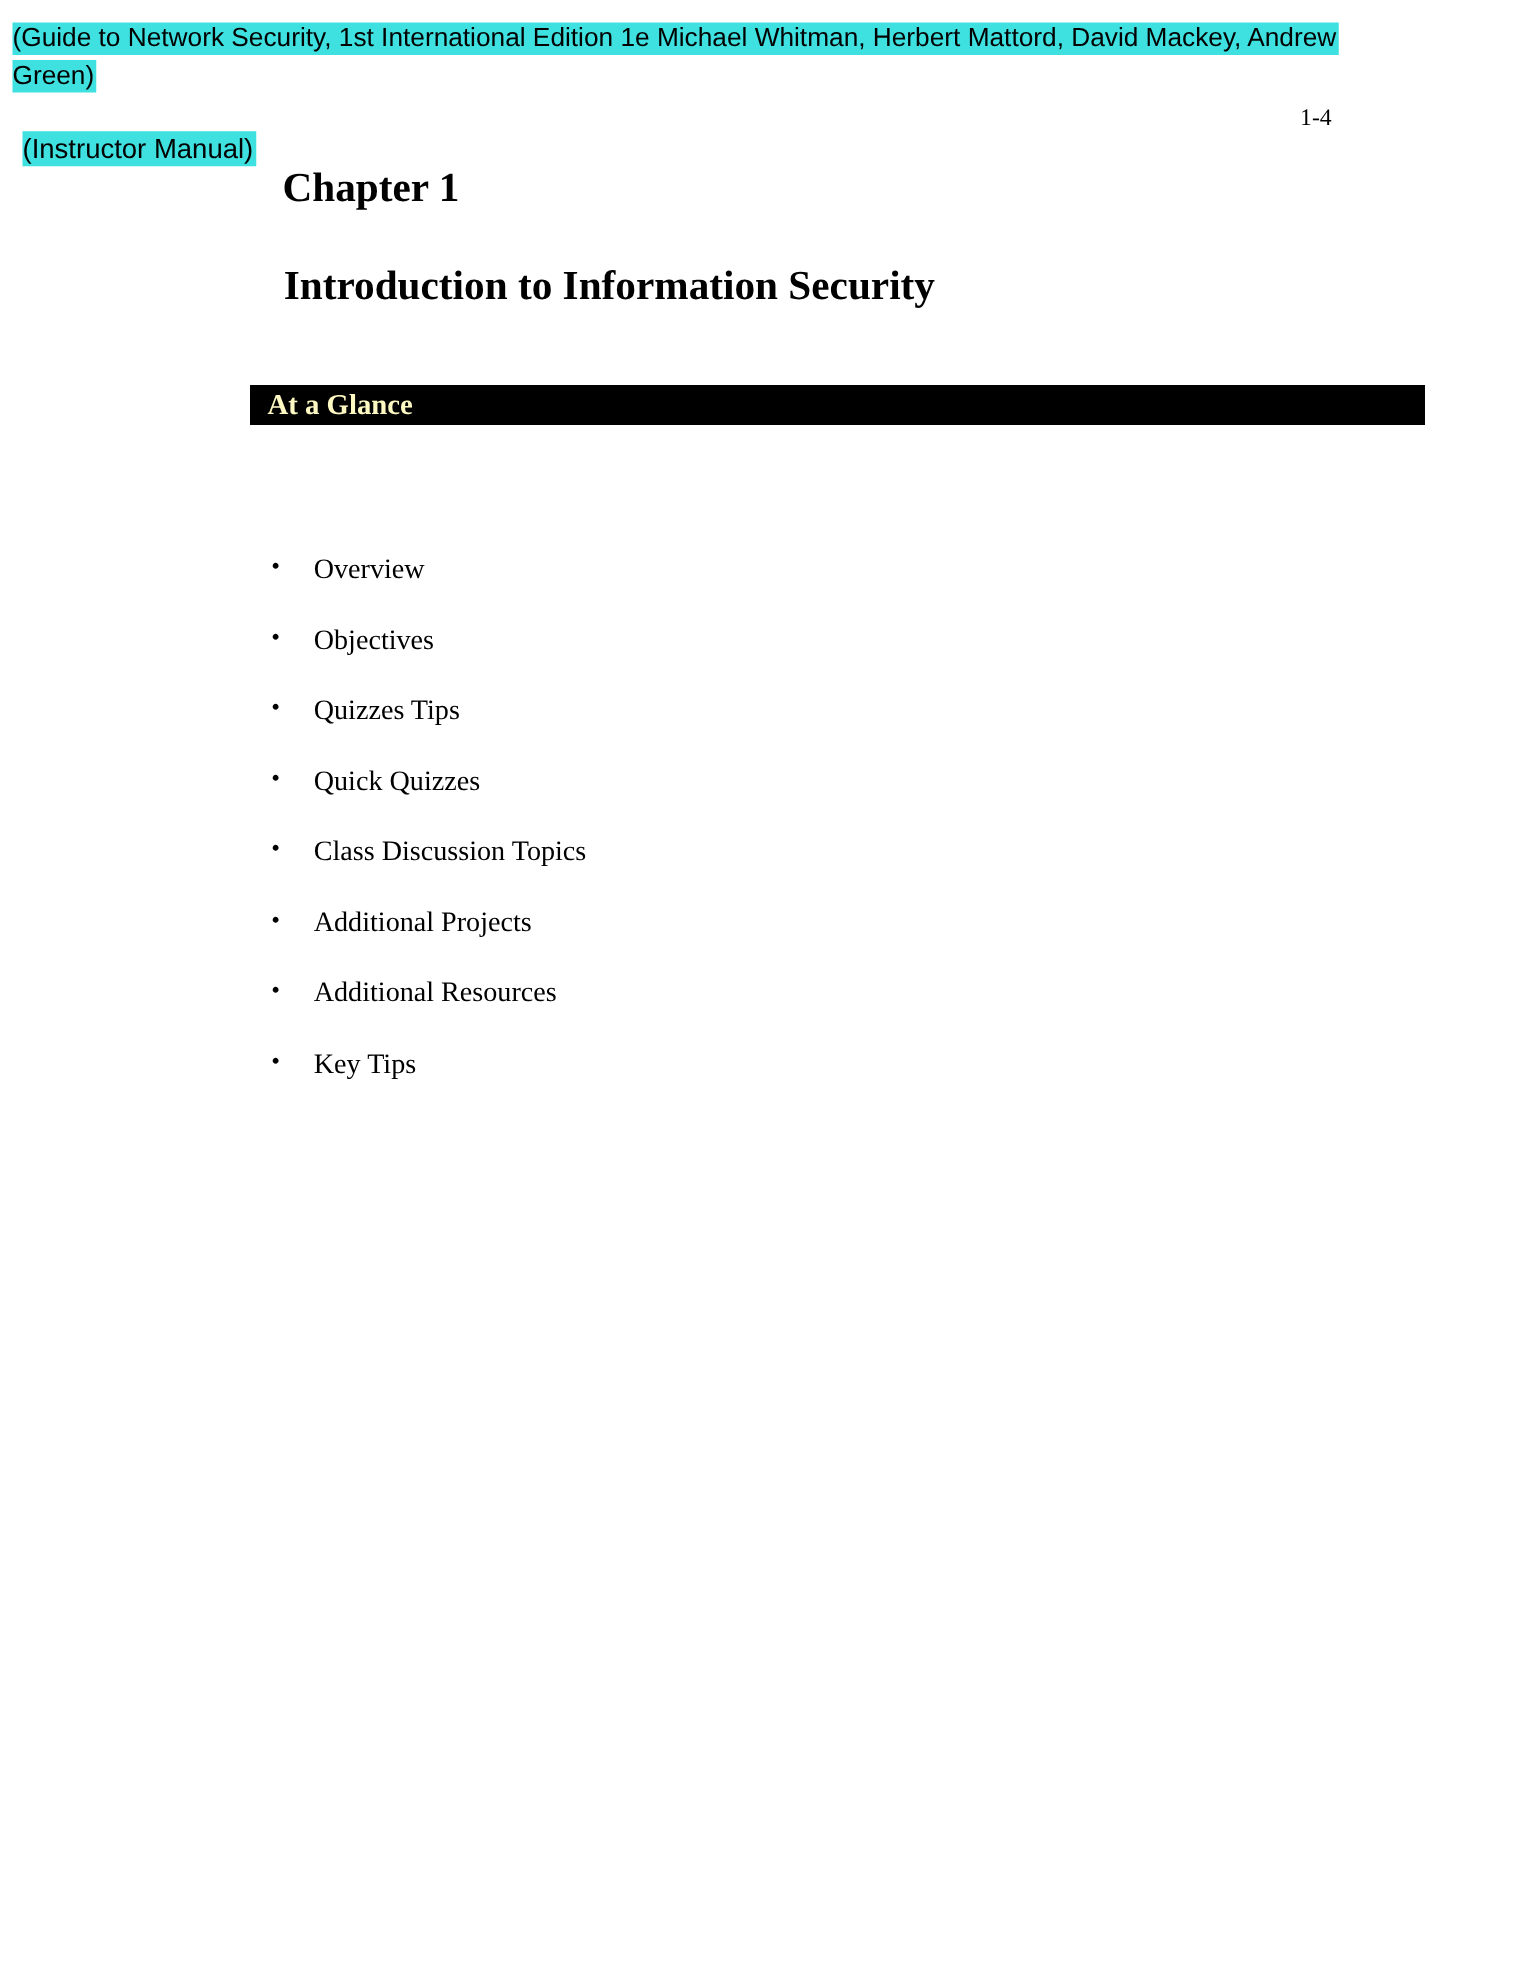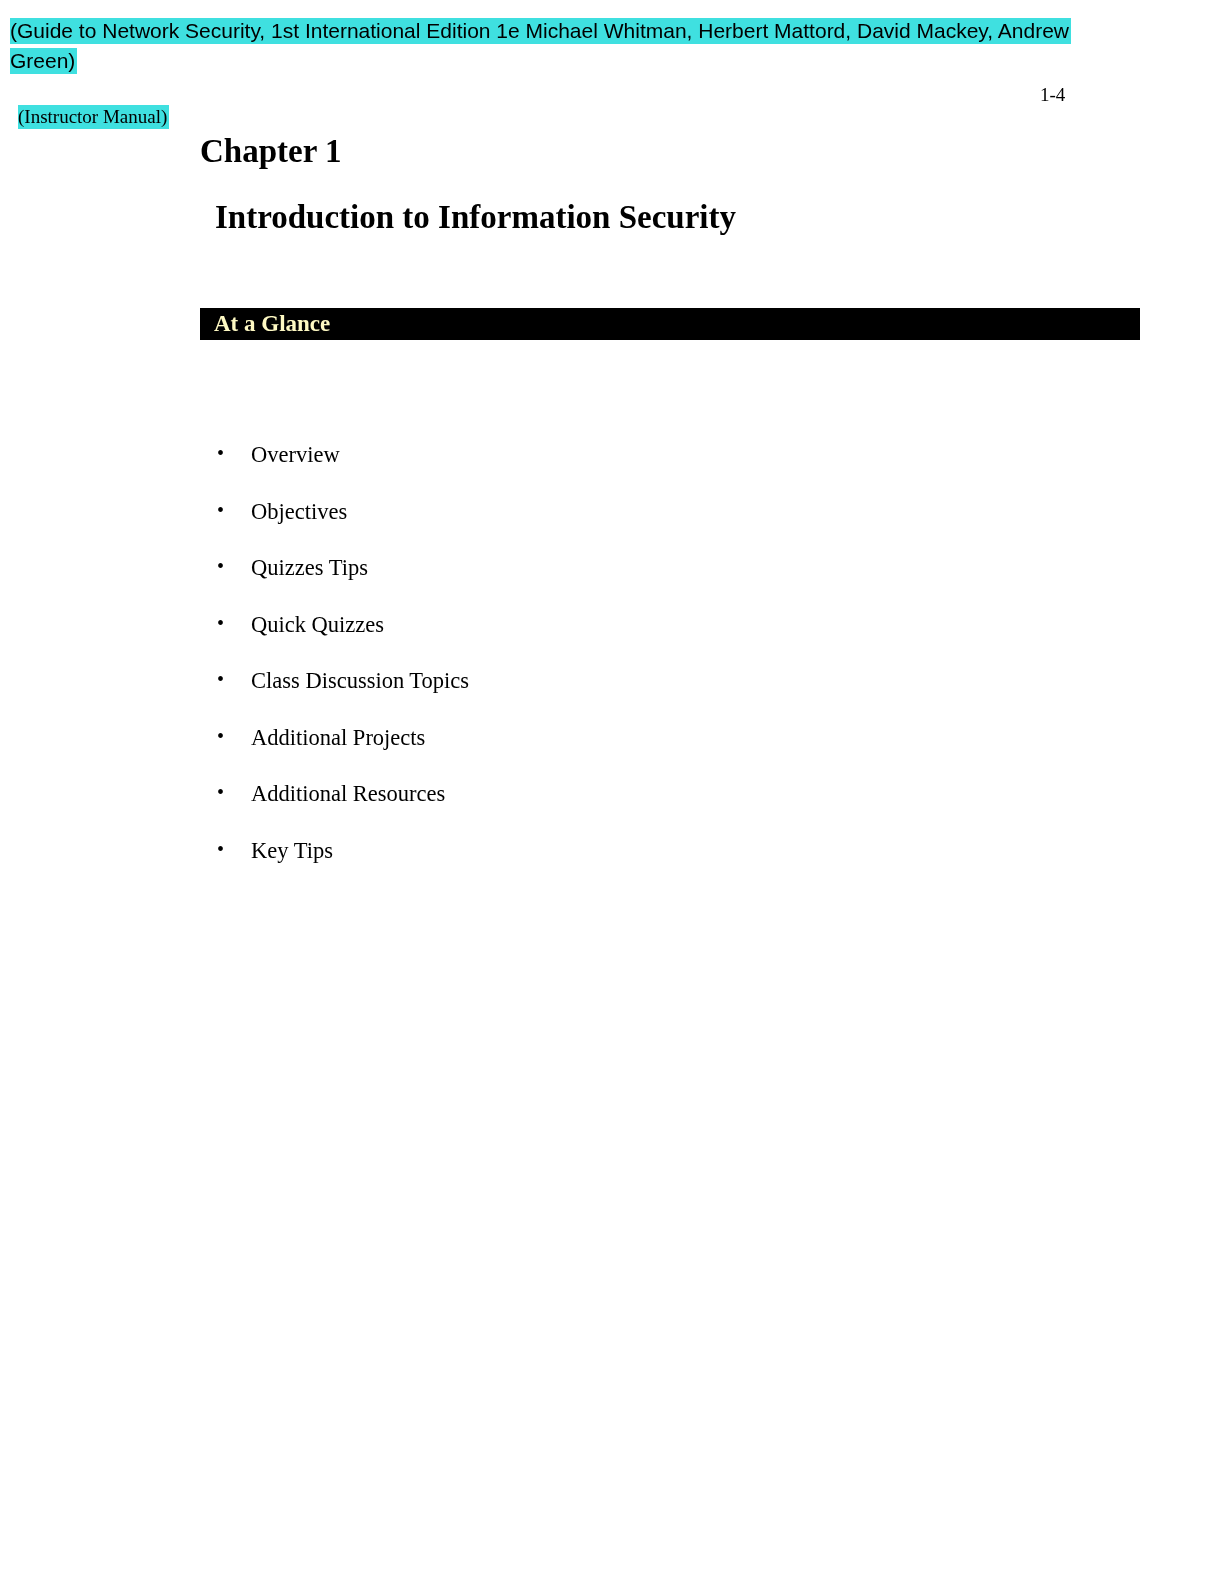--- a/index.html
+++ b/index.html
@@ -35,36 +35,36 @@
   .hl {
     background: #3fe0e0;
     padding: 1px 2px 2px 0;
     box-decoration-break: clone;
     -webkit-box-decoration-break: clone;
   }
   .instructor-label {
     position: absolute;
     left: 18px;
     top: 106px;
-    font-family: Liberation Serif, serif;
-    font-size: 19px;
+    font-family: Liberation Sans, sans-serif;
+    font-size: 22px;
   }
 
   
   .page-number {
     position: absolute;
     left: 1040px;
     top: 84px;
     font-size: 19px;
   }
 
   
   .chapter-label {
     position: absolute;
-    left: 200px;
+    left: 226px;
     top: 133px;
     font-size: 33px;
     font-weight: bold;
     text-align: right;
   }
   .chapter-title {
     position: absolute;
     left: 215px;
     top: 199px;
     font-size: 33px;
@@ -128,21 +128,21 @@
   </div>
 
   <div class="page-number">1-4</div>
 
   <div class="instructor-label">
     <span class="hl">(Instructor Manual)</span>
   </div>
 
   <h1 class="chapter-label" style="margin:0;">Chapter 1</h1>
 
-  <h1 class="chapter-title" style="margin:0;">Introduction to Information Security</h1>
+  <h1 class="chapter-title" style="margin:12px;">Introduction to Information Security</h1>
 
   <div class="glance-bar">At a Glance</div>
 
 
   <ul class="toc-list">
     <li>
       <span class="bullet">•</span>
       <span>Overview</span>
     </li>
     <li>

